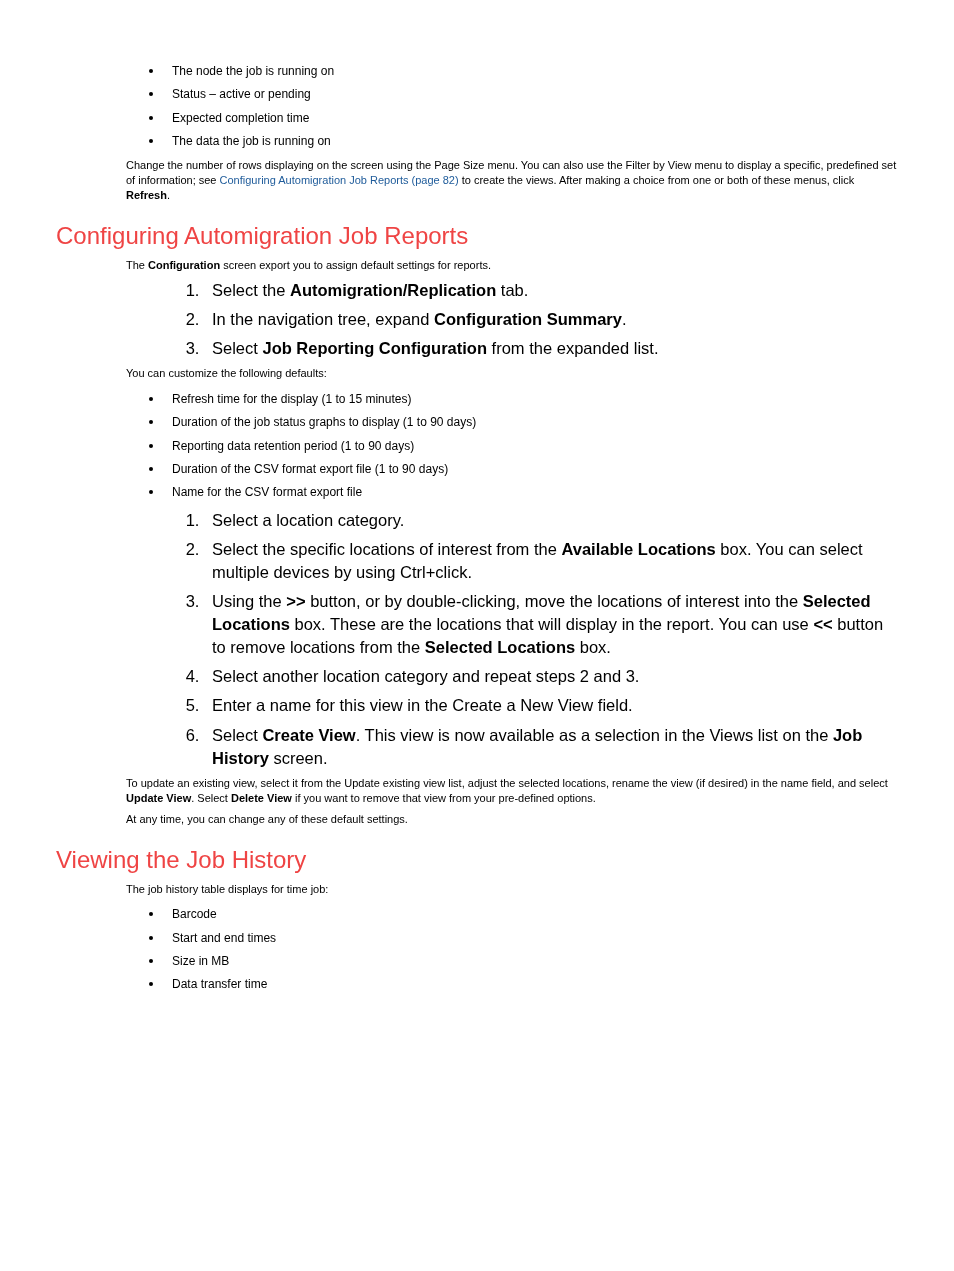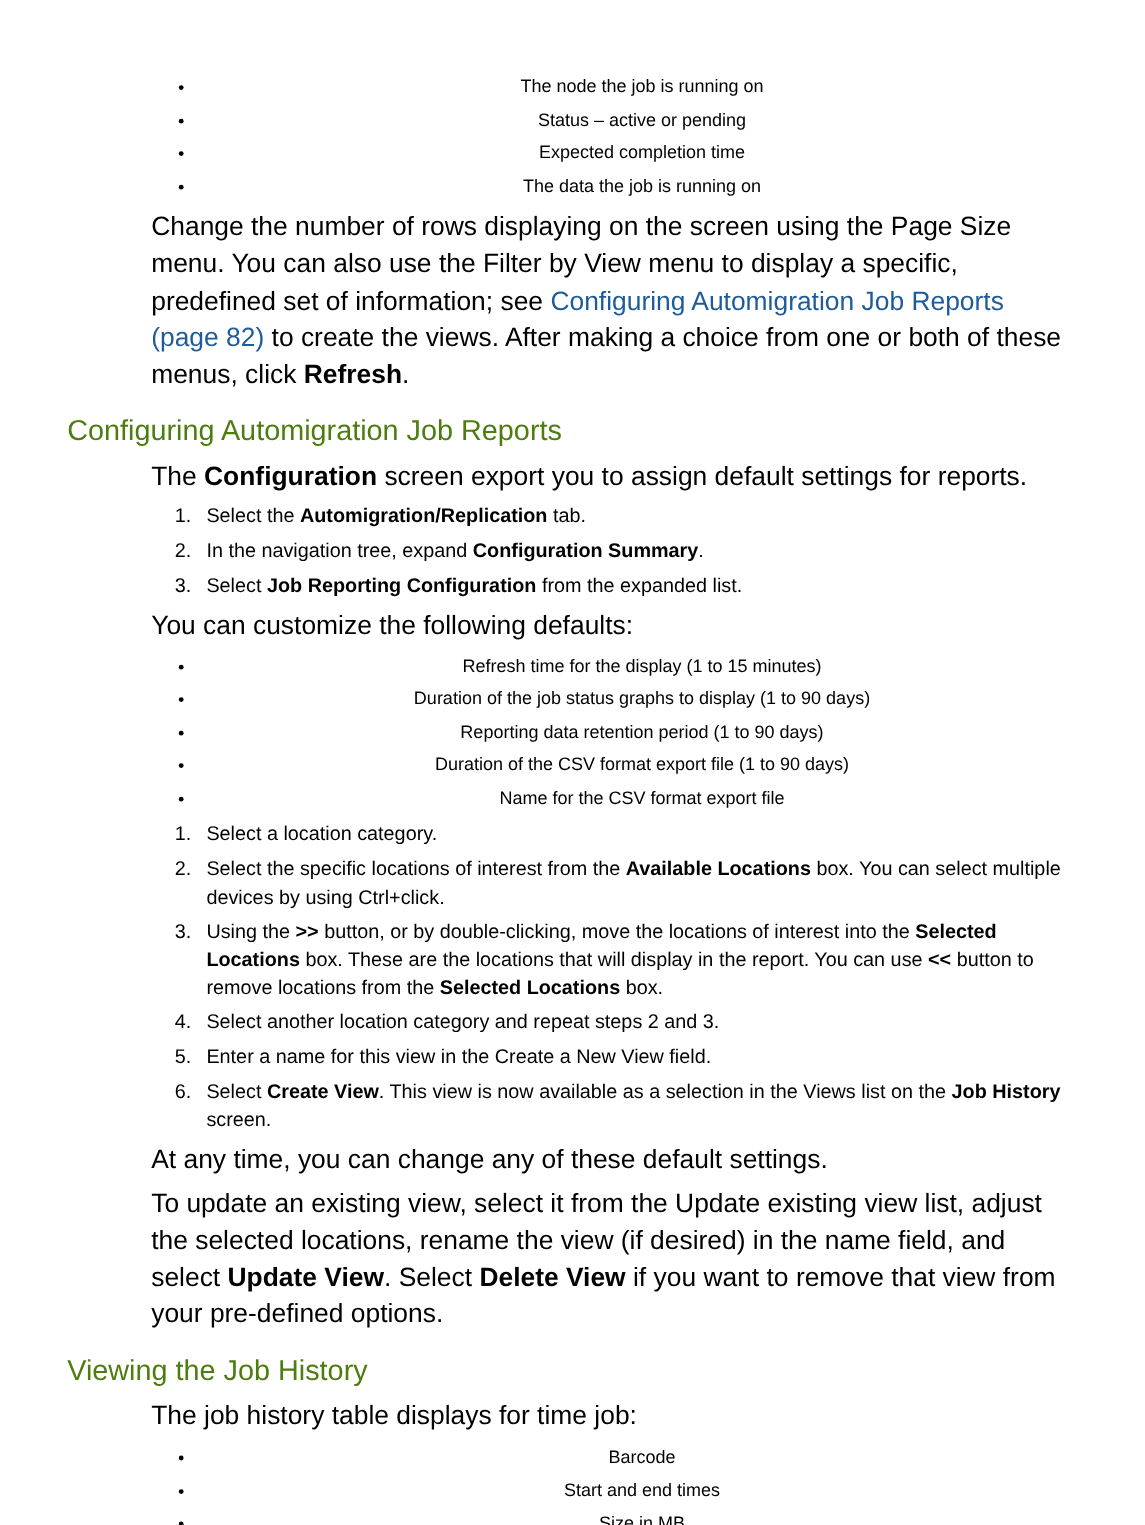--- a/index.html
+++ b/index.html
@@ -21,51 +21,51 @@
   .body-indent {
     margin-left: 70px;
     margin-right: 0;
   }
   ul.bullets {
     list-style: disc;
     margin: 0 0 6px 0;
     padding-left: 38px;
   }
   ul.bullets li {
-    font-size: 15px;
+    font-size: 12px;
     line-height: 1.7;
     padding-left: 8px;
     margin-bottom: 2px;
-    text-align: center;
   }
   ul.bullets li::marker {
     font-size: 13px;
   }
   p.para {
-    font-size: 22px;
+    font-size: 11px;
     line-height: 1.4;
     margin: 4px 0 6px 0;
   }
   h2.section {
     font-family: Arial, Helvetica, sans-serif;
     font-weight: normal;
-    color: #4d7c0f;
+    color: #ef4444;
     font-size: 24px;
     margin: 18px 0 8px 0;
   }
   ol.numlist {
     list-style: decimal;
     margin: 0 0 6px 0;
     padding-left: 38px;
   }
   ol.numlist li {
     font-size: 16.5px;
     line-height: 1.4;
     padding-left: 8px;
     margin-bottom: 6px;
+    margin-left: 40px;
   }
   .link {
     color: #1e5b9a;
   }
 </style>
 </head>
 <body>
 
 <div class="page">
 
@@ -113,24 +113,24 @@
       </li>
       <li>
         <span>Using the </span><b>&gt;&gt;</b><span> button, or by double-clicking, move the locations of interest into the </span><b>Selected Locations</b><span> box. These are the locations that will display in the report. You can use </span><b>&lt;&lt;</b><span> button to remove locations from the </span><b>Selected Locations</b><span> box.</span>
       </li>
       <li>Select another location category and repeat steps 2 and 3.</li>
       <li>Enter a name for this view in the Create a New View field.</li>
       <li>
         <span>Select </span><b>Create View</b><span>. This view is now available as a selection in the Views list on the </span><b>Job History</b><span> screen.</span>
       </li>
     </ol>
-    <p class="para">At any time, you can change any of these default settings.</p>
     <p class="para">
       <span>To update an existing view, select it from the Update existing view list, adjust the selected locations, rename the view (if desired) in the name field, and select </span><b>Update View</b><span>. Select </span><b>Delete View</b><span> if you want to remove that view from your pre-defined options.</span>
     </p>
+    <p class="para">At any time, you can change any of these default settings.</p>
   </div>
 
   <h2 class="section">Viewing the Job History</h2>
 
   <div class="body-indent">
     <p class="para">The job history table displays for time job:</p>
     <ul class="bullets">
       <li>Barcode</li>
       <li>Start and end times</li>
       <li>Size in MB</li>

